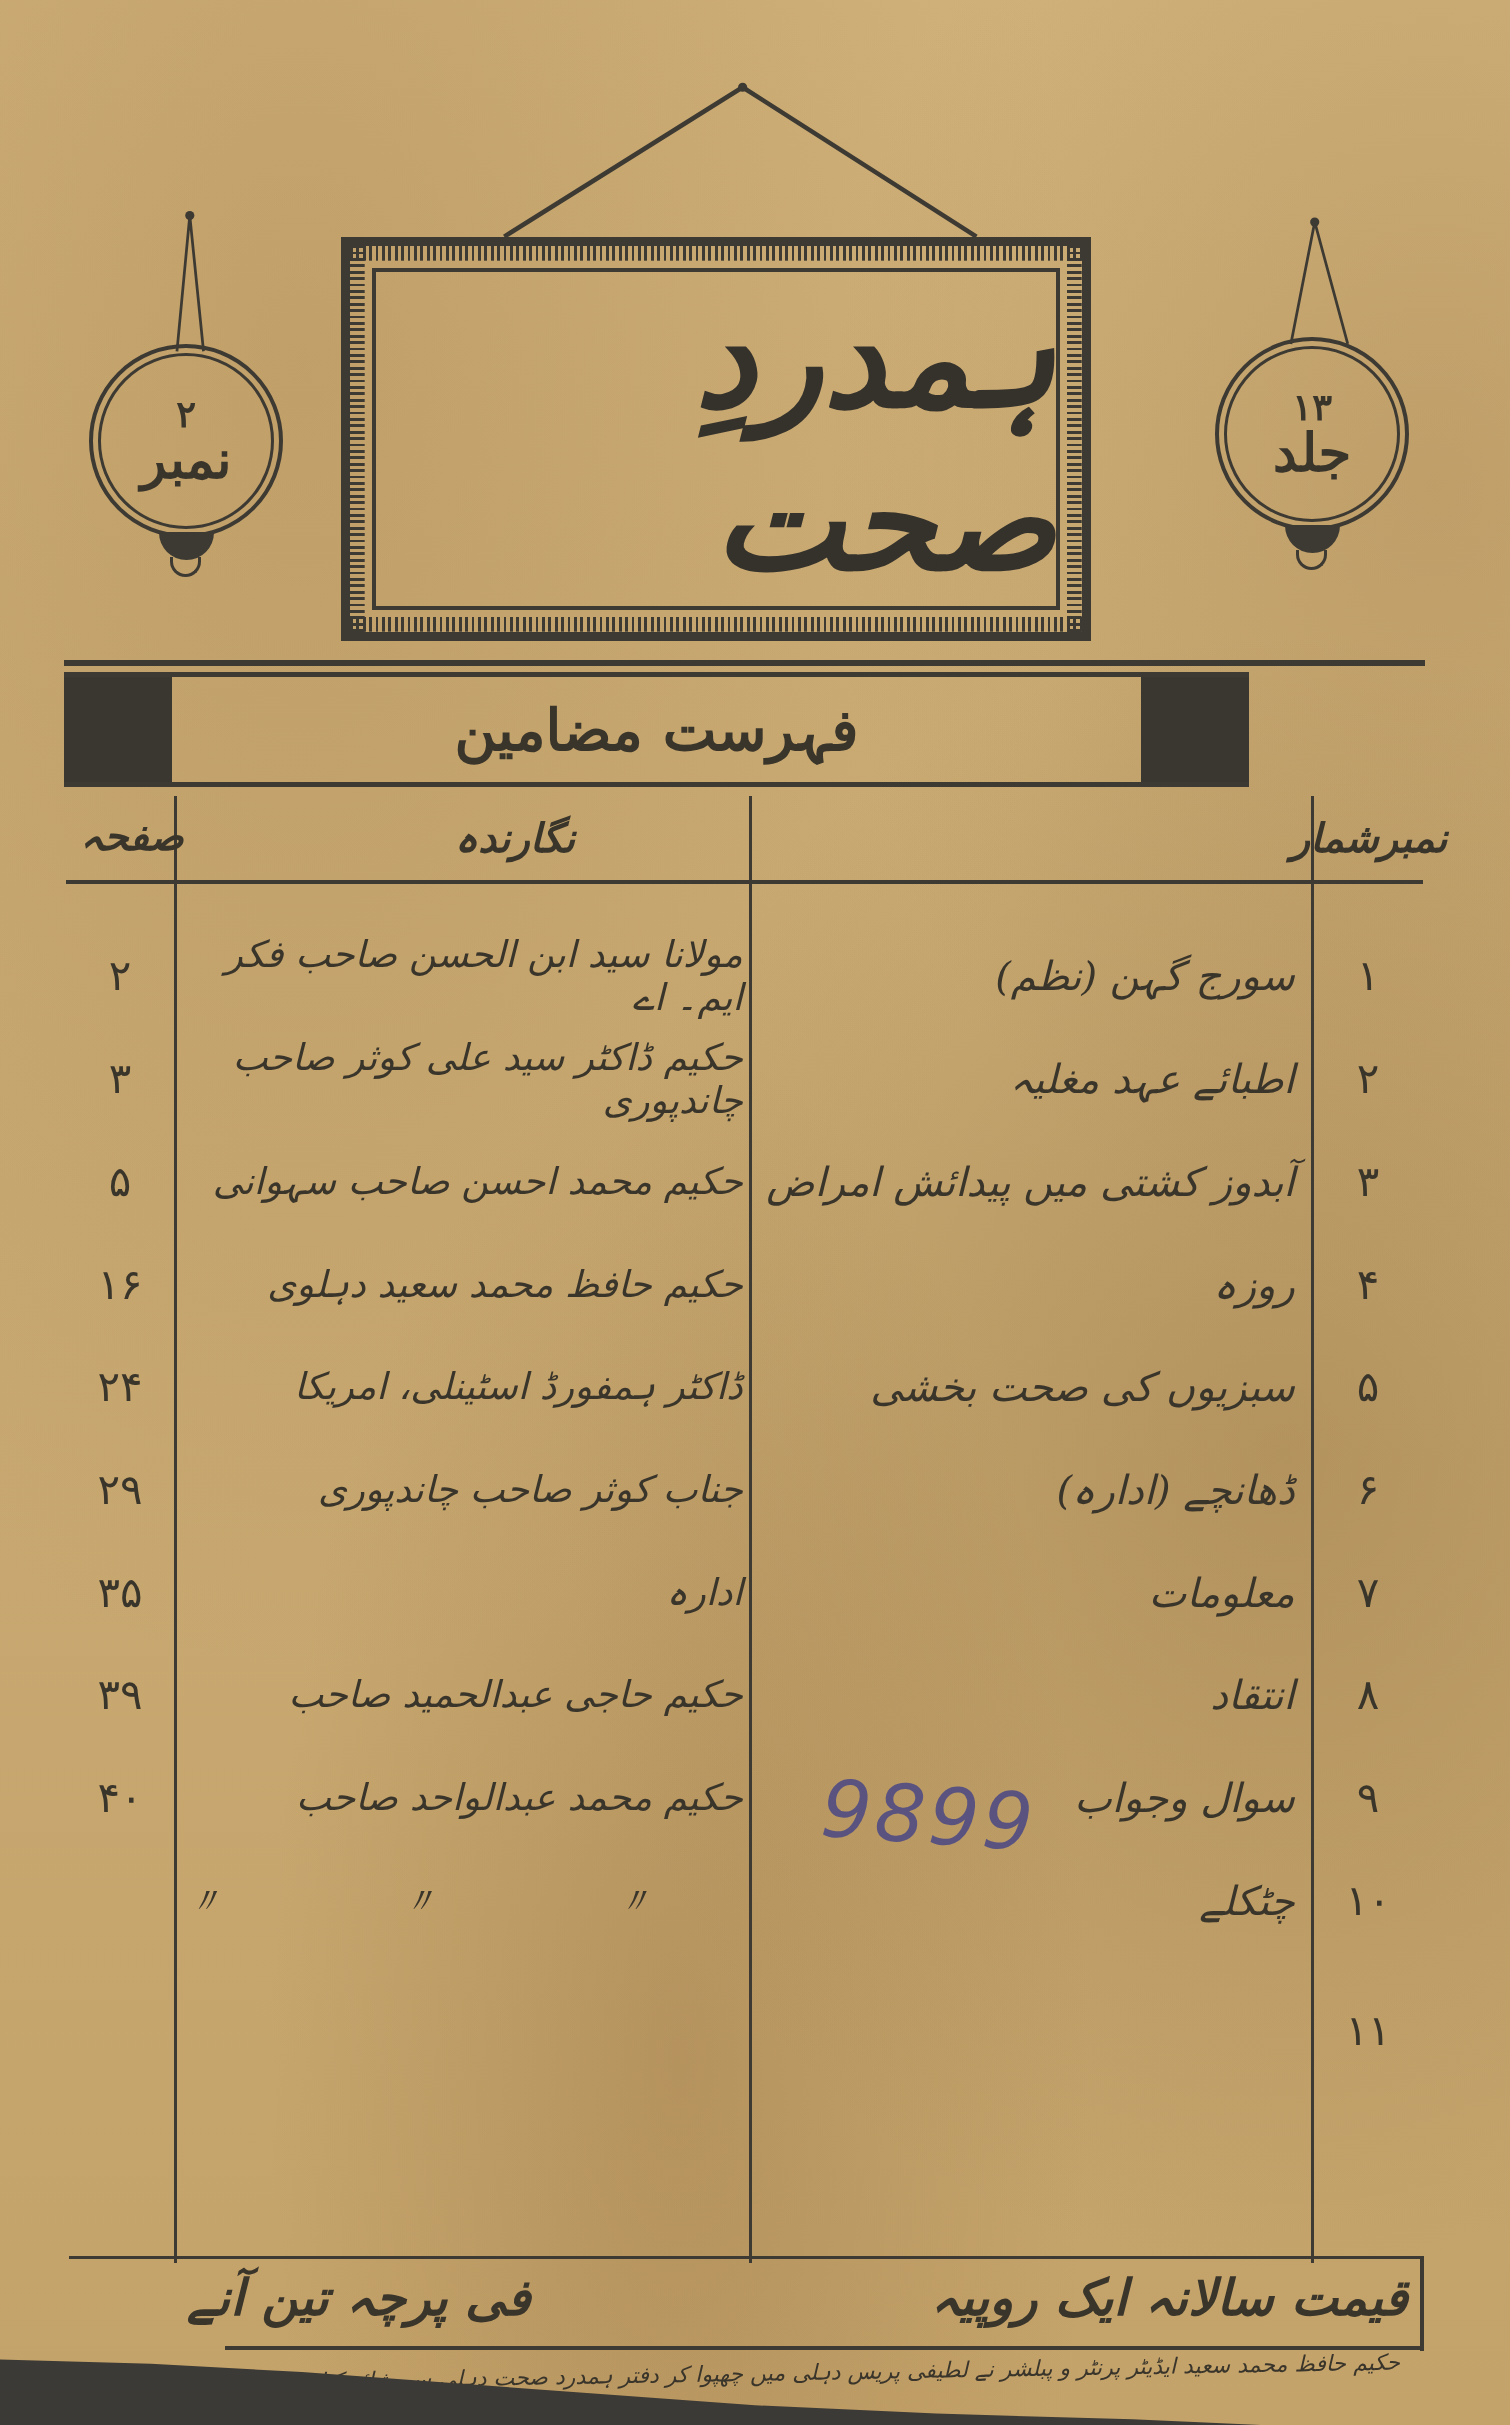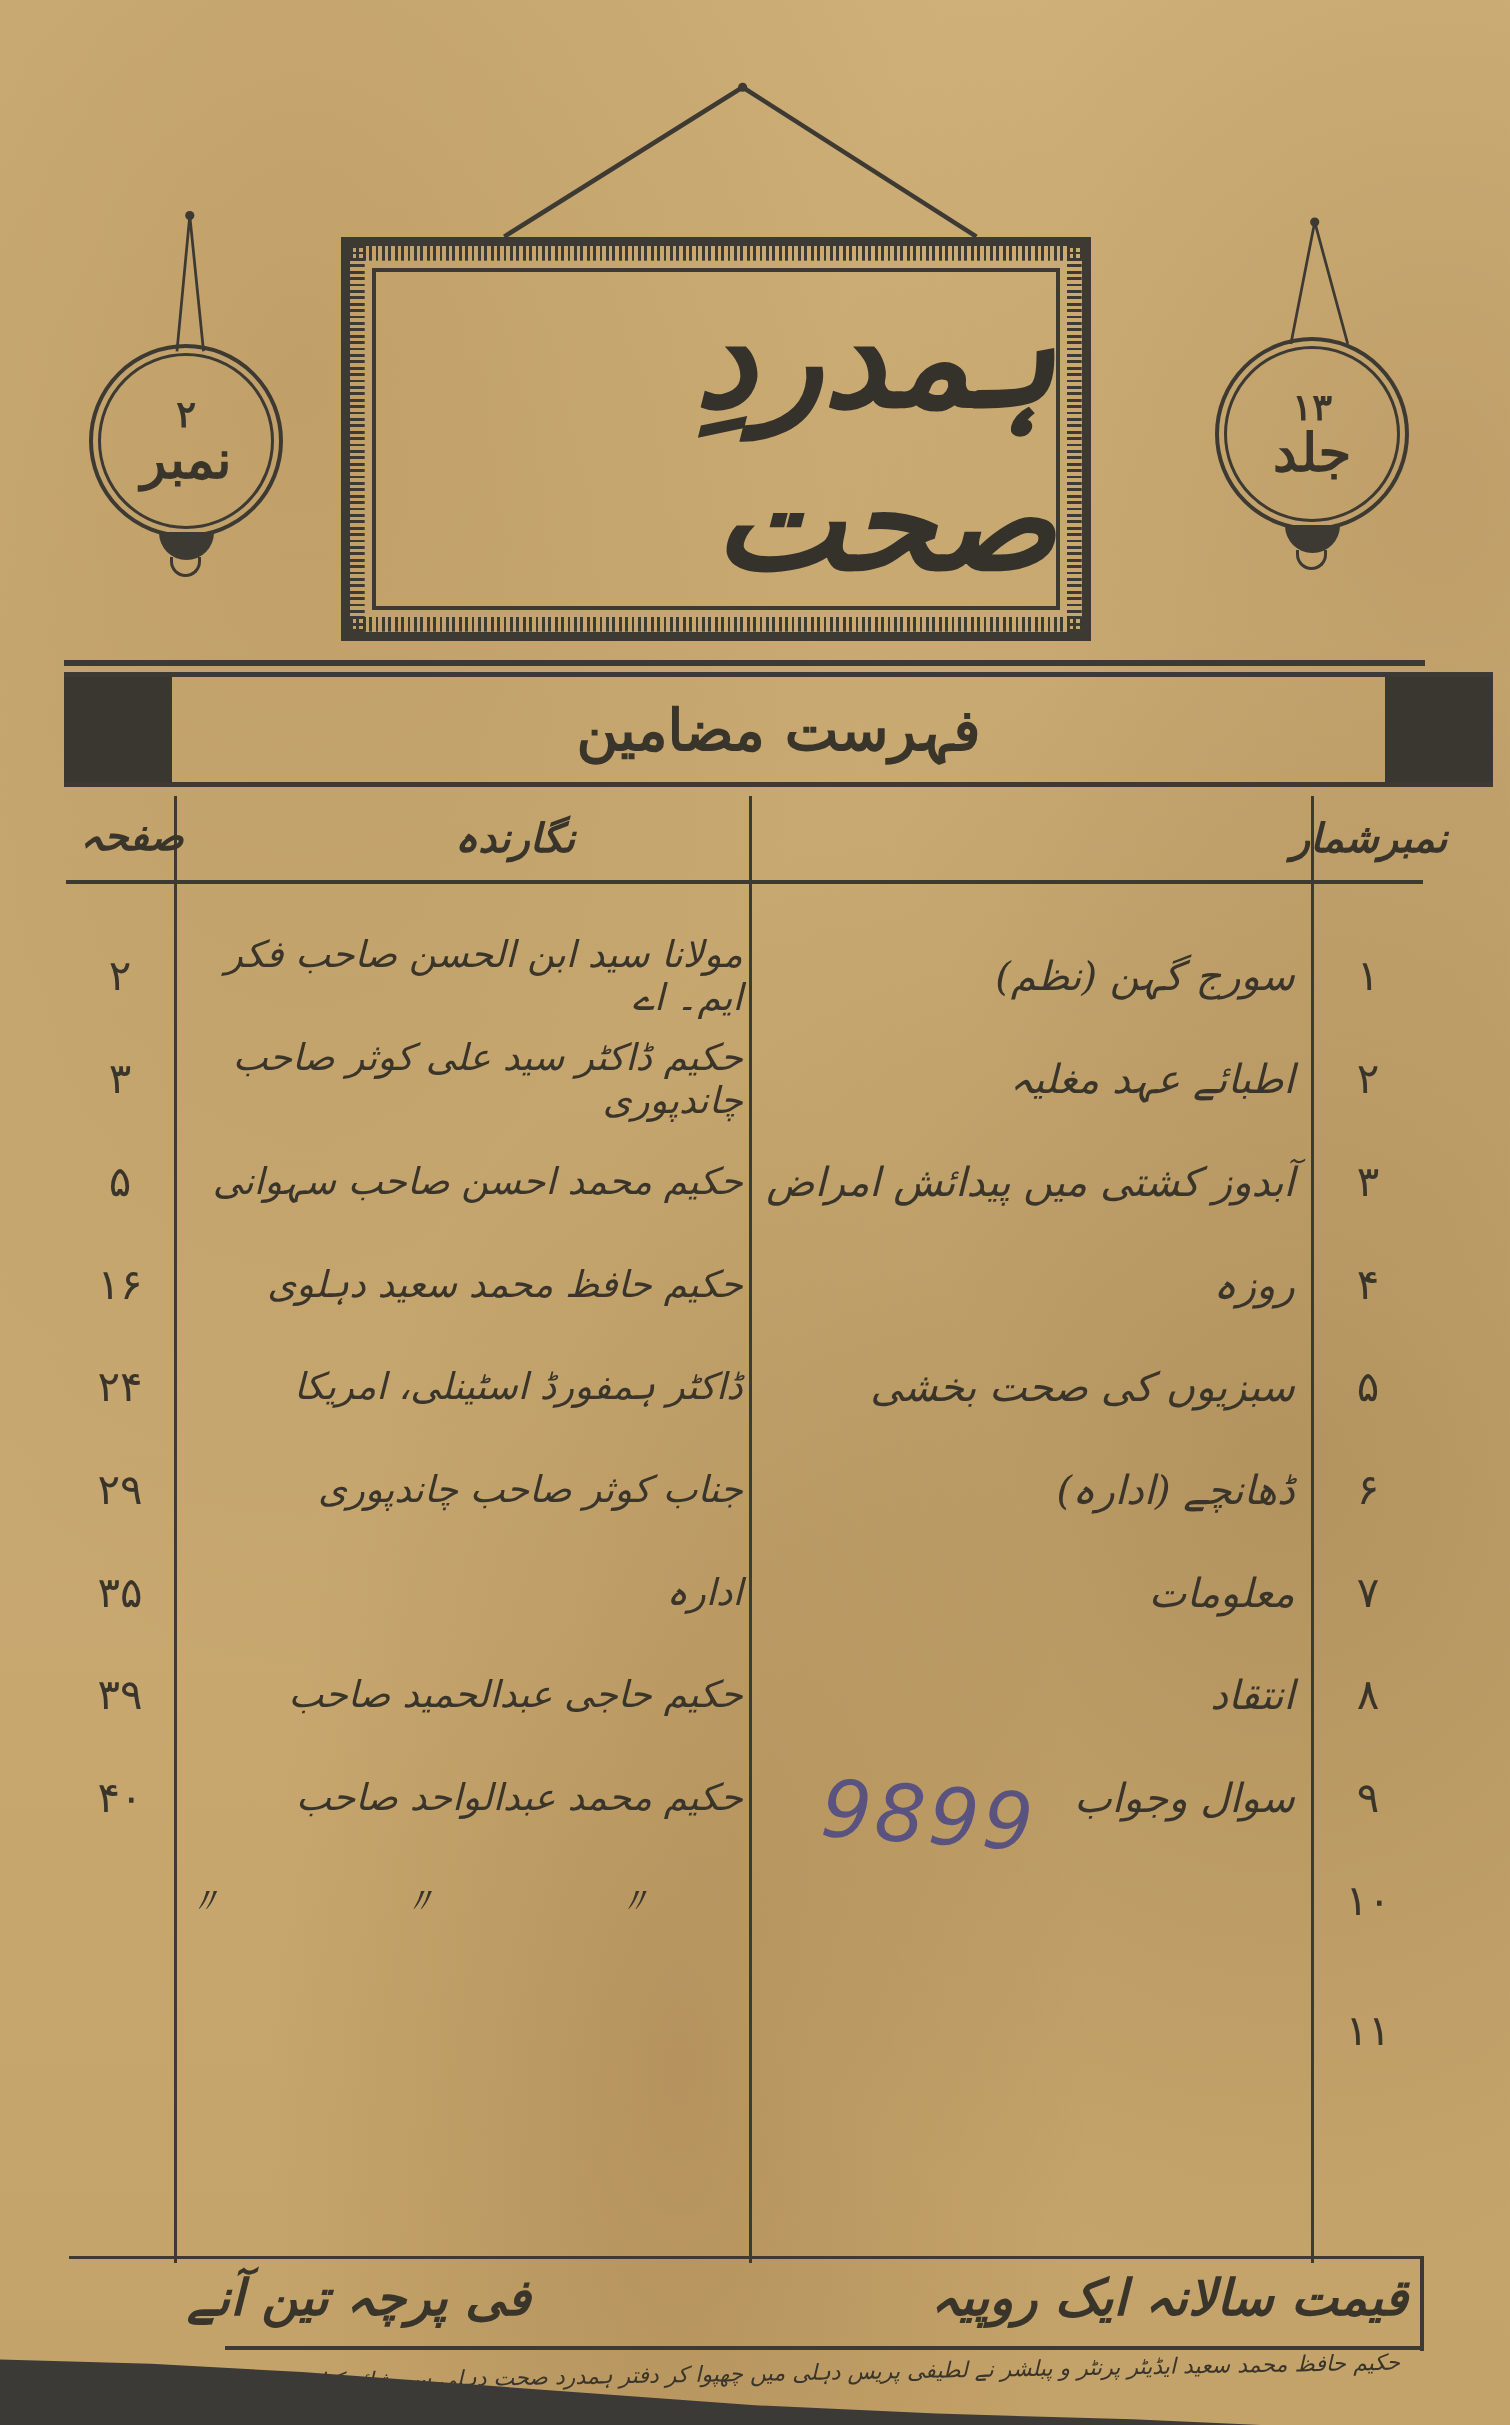--- a/index.html
+++ b/index.html
@@ -60,21 +60,21 @@
     background: #3d3a33; border-radius: 0 0 27.5px 27.5px;
   }
   .medal .bob2 {
     position: absolute; left: 81px; top: 213px; width: 31px; height: 20px;
     border: 3.7px solid #3d3a33; border-top: none; border-radius: 0 0 18.3px 18.3px; box-sizing: border-box;
   }
 
   
   .rule { position: absolute; background: #3d3a33; }
   .heading-box {
-    position: absolute; left: 64px; top: 672px; width: 1429px; height: 115px;
+    position: absolute; left: 64px; top: 672px; width: 1185px; height: 115px;
     border-top: 5.5px solid #3d3a33; border-bottom: 5.5px solid #3d3a33; box-sizing: border-box;
   }
   .heading-box .block-l, .heading-box .block-r {
     position: absolute; top: 0; bottom: 0; width: 108px; background: #3a3731;
   }
   .heading-box .block-l { left: 0; }
   .heading-box .block-r { right: 0; }
   .heading-text {
     position: absolute; left: 108px; right: 108px; top: 0; bottom: 0;
     display: flex; align-items: center; justify-content: center;
@@ -225,20 +225,21 @@
     <div class="cell c-page">۳۹</div>
   </div>
   <div class="row" style="top:950px;">
     <div class="cell c-num">۹</div>
     <div class="cell c-author rtl">حکیم محمد عبدالواحد صاحب</div>
     <div class="cell c-title rtl">سوال وجواب</div>
     <div class="cell c-page">۴۰</div>
   </div>
   <div class="row" style="top:1053px;">
     <div class="cell c-num">۱۰</div>
+    <div class="cell c-title rtl">چٹکلے</div>
     <div class="cell c-author ditto" style="justify-content:center;">〃 〃 〃</div>
     <div class="cell c-page"></div>
   </div>
   <div class="row" style="top:1183px;">
     <div class="cell c-num">۱۱</div>
     <div class="cell c-title rtl"></div>
     <div class="cell c-author rtl"></div>
     <div class="cell c-page"></div>
   </div>
 </div>

